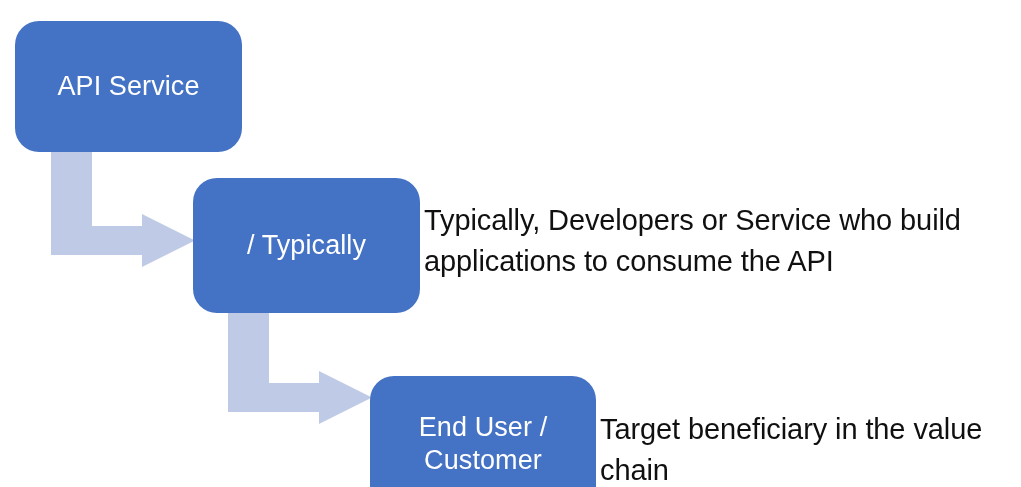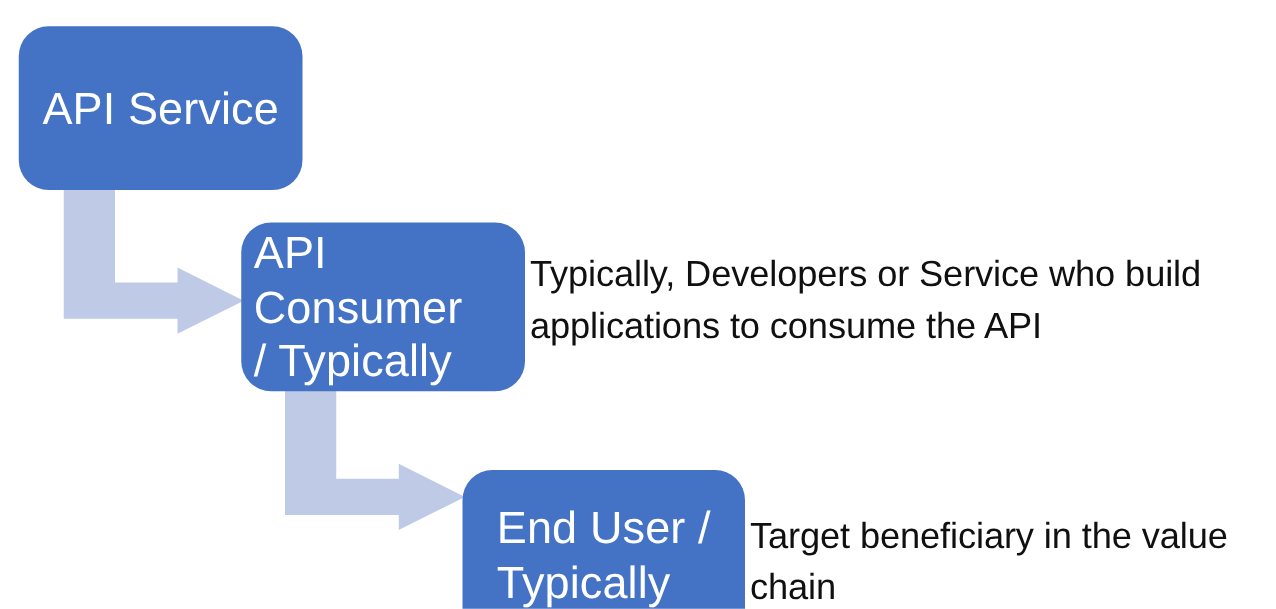--- a/index.html
+++ b/index.html
@@ -26,23 +26,23 @@
 
   
   .node {
     position: absolute;
     box-sizing: border-box;
     background: #4472C4;
     border-radius: 24px;
     display: flex;
     align-items: center;
     justify-content: center;
-    text-align: left;
+    text-align: center;
     color: #FFFFFF;
-    font-size: 36px;
+    font-size: 27px;
     line-height: 1.22;
     font-weight: 400;
     letter-spacing: 0.1px;
     padding: 16px 10px;
     z-index: 3;
   }
   .node span { display: block; }
 
   #node-provider { left: 15px;  top: 21px;  width: 227px; height: 131px; }
   #node-consumer { left: 193px; top: 178px; width: 227px; height: 135px; }
@@ -84,33 +84,32 @@
   </svg>
 
   <div id="node-provider" class="node">
     <div>
       <span>API Service</span>
     </div>
   </div>
 
   <div id="node-consumer" class="node">
     <div>
-      <span>API Consumer</span>
       <span>/ Typically</span>
     </div>
   </div>
   <div id="desc-consumer" class="desc">
     <span>Typically, Developers or Service who</span>
     <span>build applications to consume the API</span>
   </div>
 
   <div id="node-enduser" class="node">
     <div>
       <span>End User /</span>
-      <span>Typically</span>
+      <span>Customer</span>
     </div>
   </div>
   <div id="desc-enduser" class="desc">
     <span>Target beneficiary in the</span>
     <span>value chain</span>
   </div>
 
 </div>
 
 </body></html>

